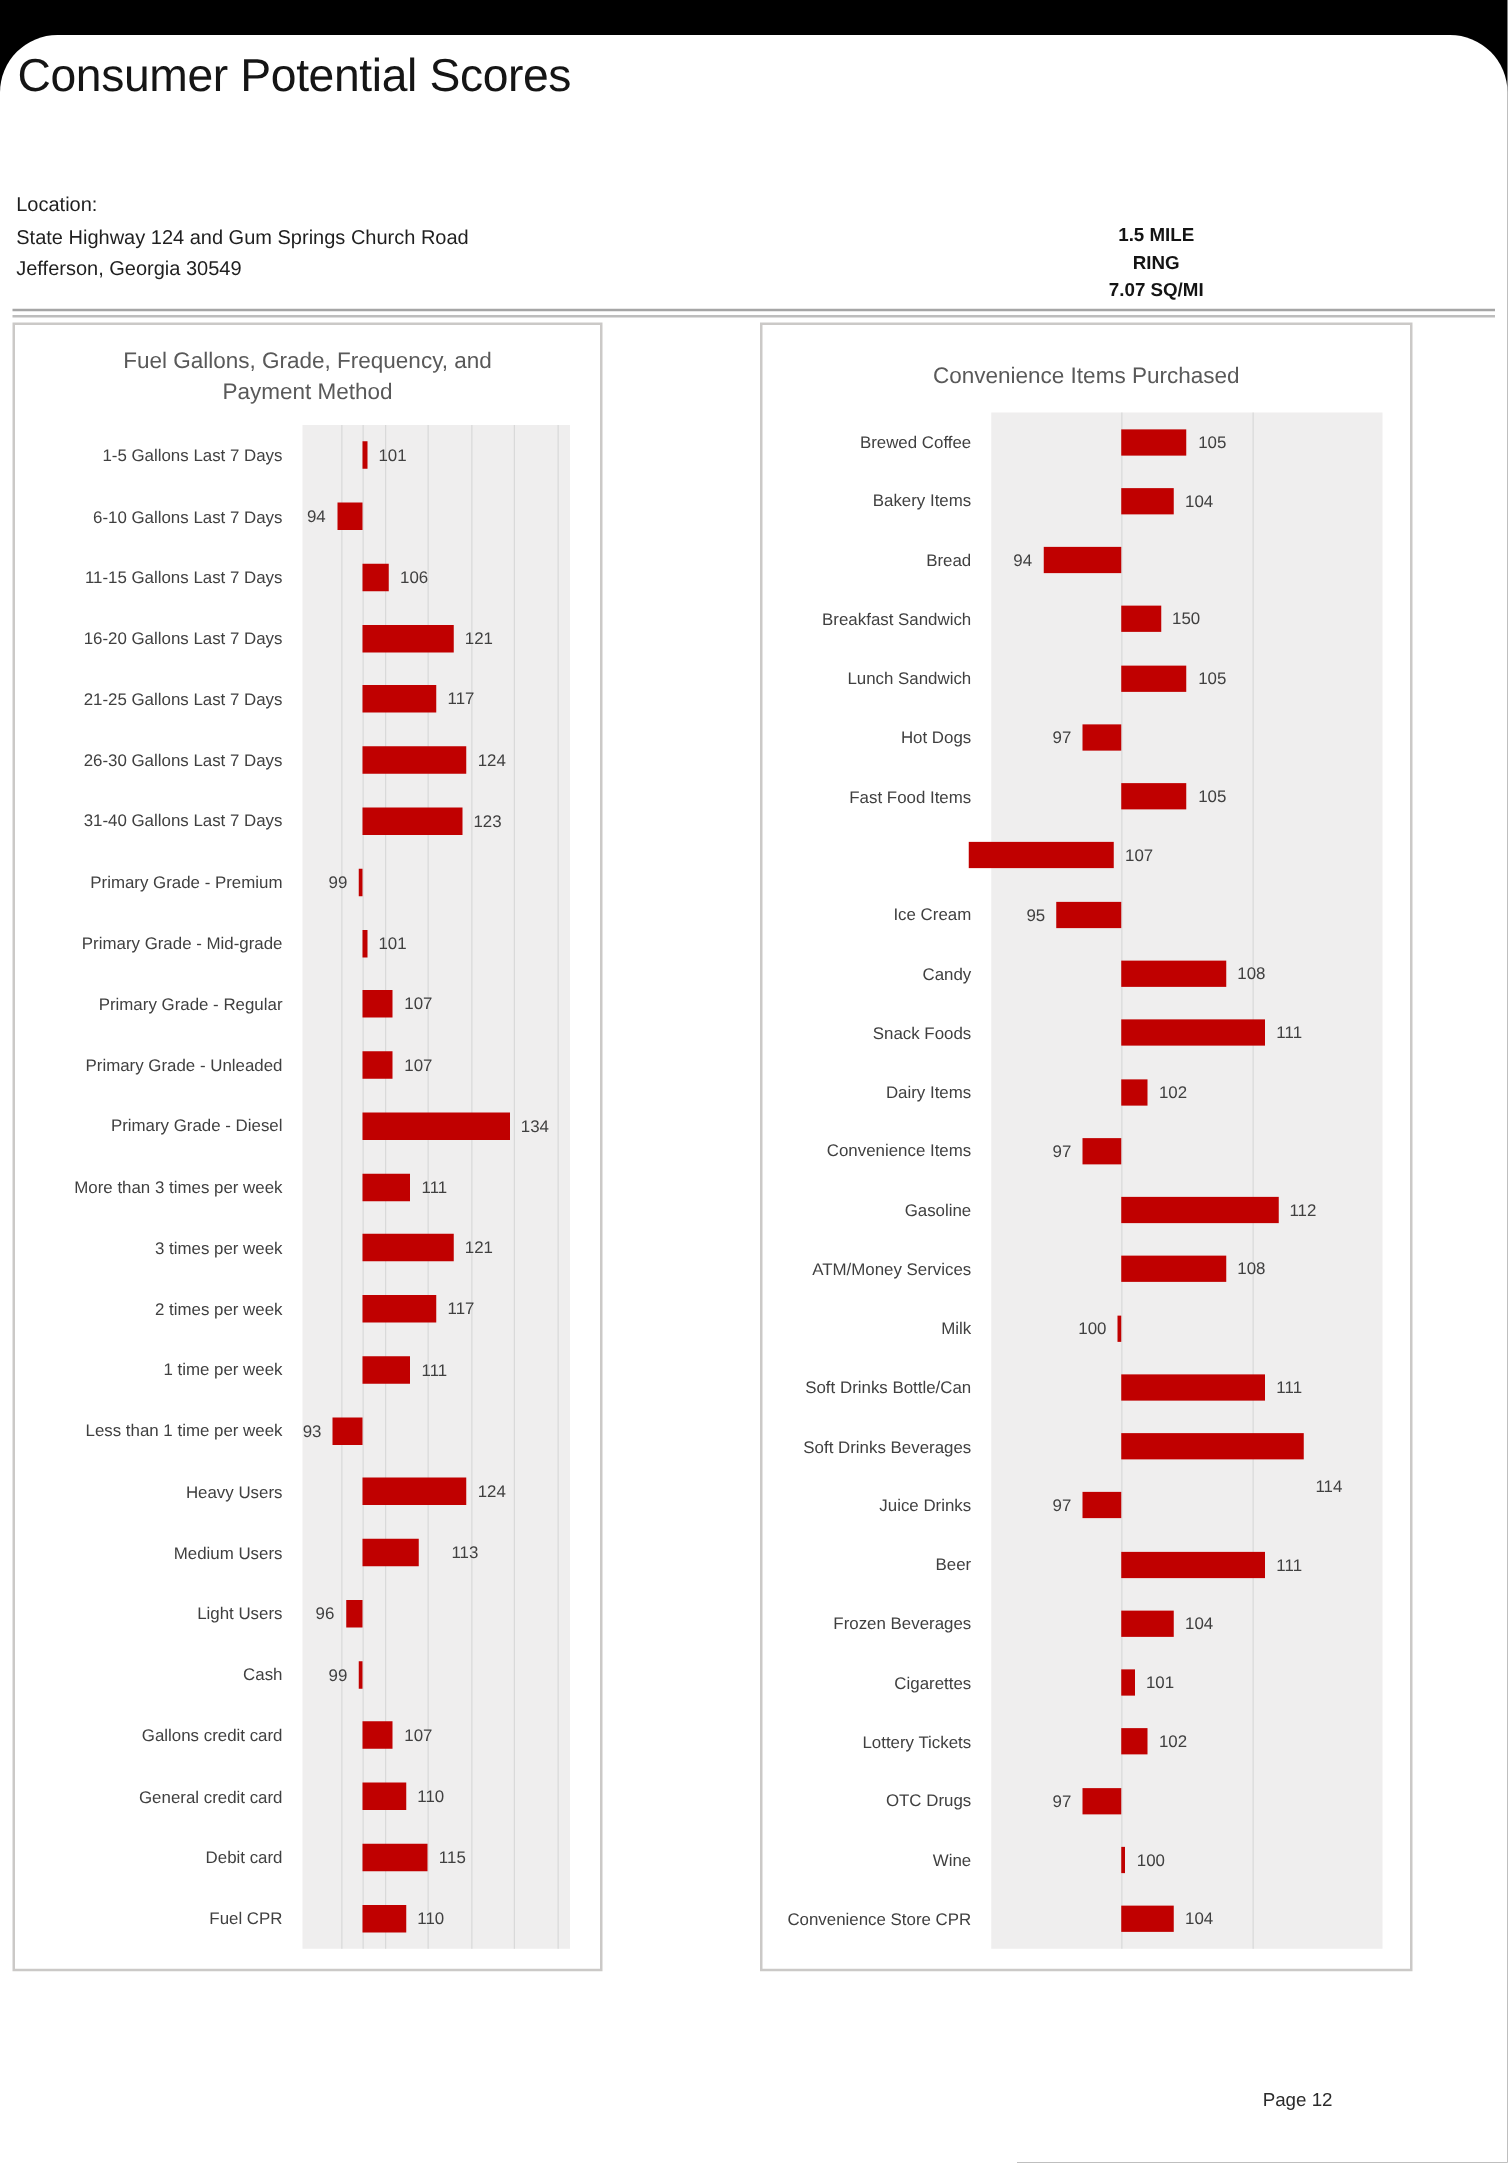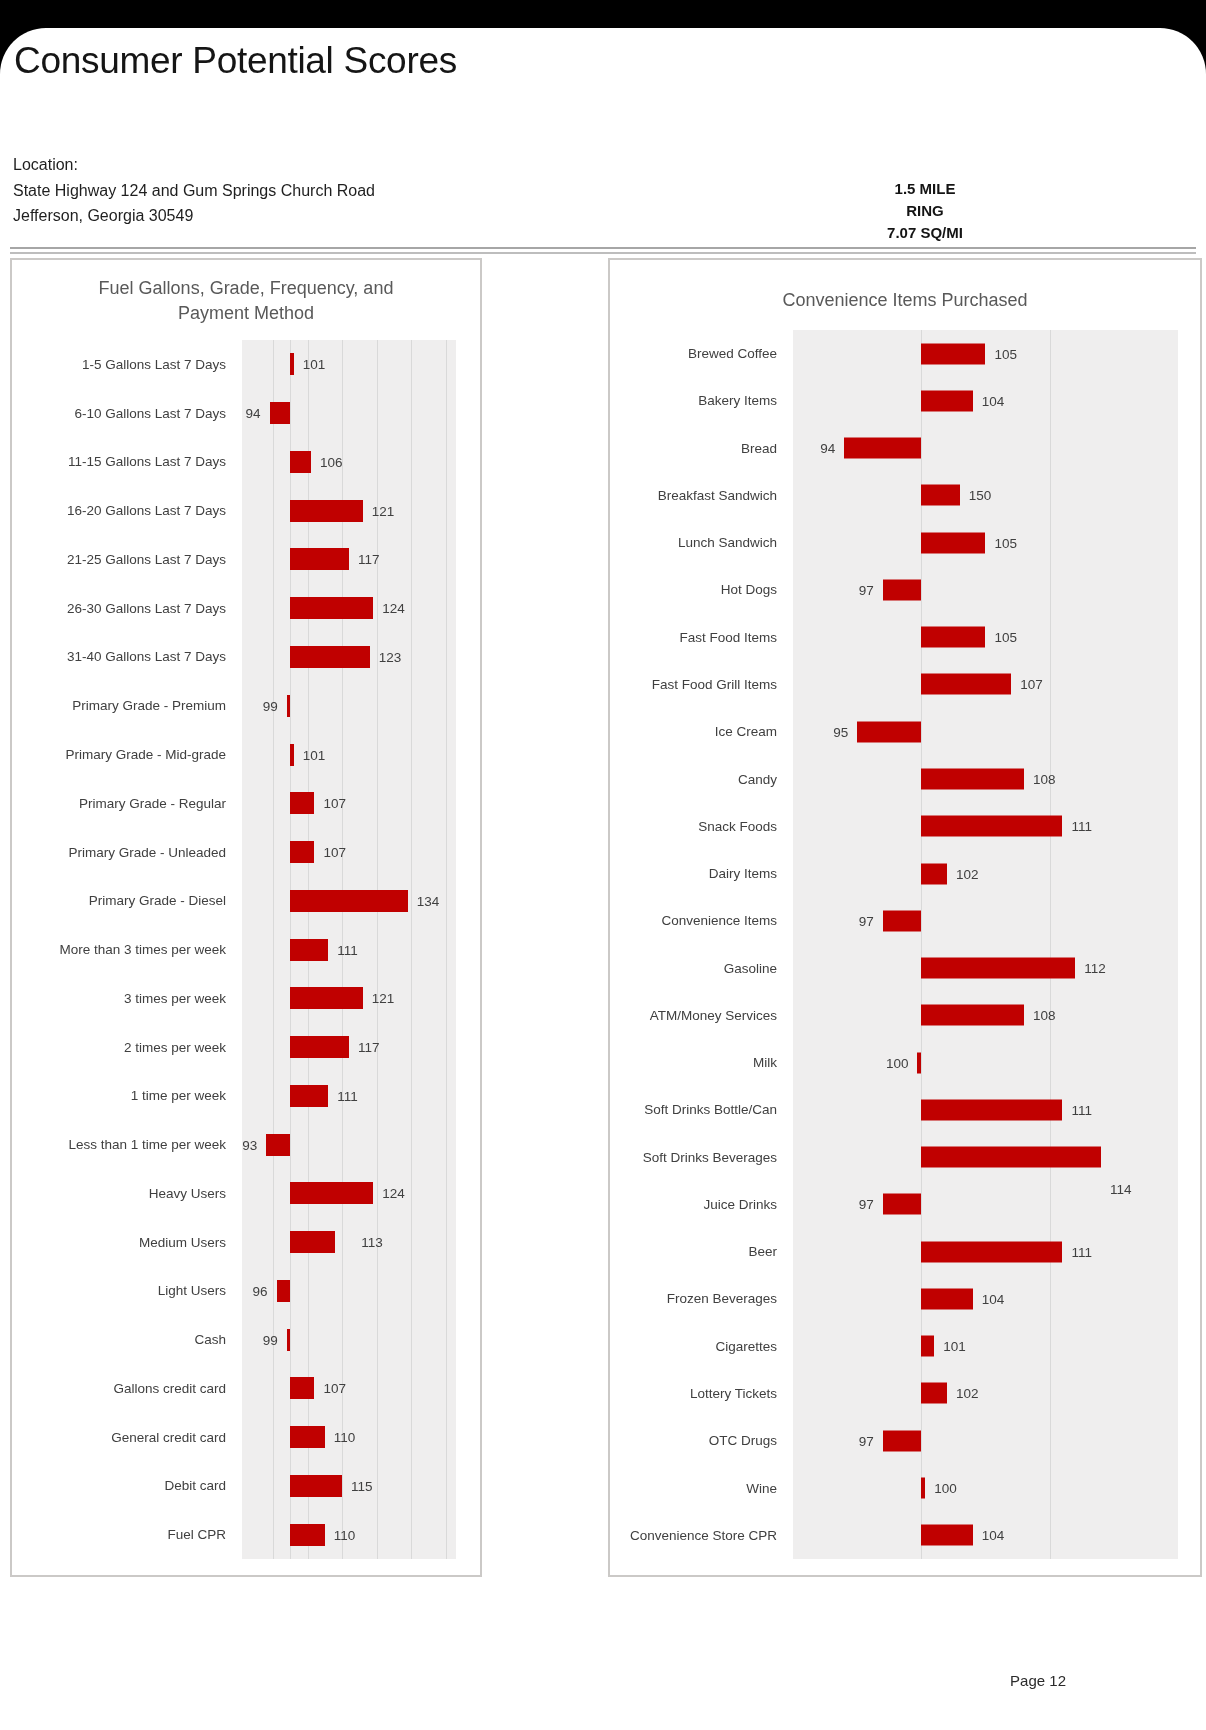--- a/index.html
+++ b/index.html
@@ -26,21 +26,21 @@
   }
   .rule {
     position:absolute; left:10px; right:10px; top:219px; height:3px;
     border-top:2px solid #a6a6a6; border-bottom:2px solid #bdbdbd;
   }
   .panel {
     position:absolute; top:230px; height:1319px; background:#fff;
     border:2px solid #cbc9c7; box-sizing:border-box;
   }
   .panel.p-left  { left:10px;  width:472px; --lbl:230px; --rgt:24px; --barh:22px; }
-  .panel.p-right { left:608px; width:594px; --lbl:183px; --rgt:22px; --barh:21px; }
+  .panel.p-right { left:608px; width:522px; --lbl:183px; --rgt:22px; --barh:21px; }
   .chart-title {
     position:absolute; left:0; right:0; text-align:center;
     color:#595959; font-size:18px; line-height:25px;
   }
   .p-left  .chart-title { top:16px; }
   .p-right .chart-title { top:28px; }
   .chart-body { position:absolute; left:0; right:0; }
   .p-left  .chart-body { top:80px; bottom:16px; }
   .p-right .chart-body { top:70px; bottom:16px; }
   .plot-bg {
@@ -333,21 +333,20 @@
             </div>
           </div>
           <div class="row">
             <div class="cat">Fast Food Items</div>
             <div class="area">
               <div class="bar" style="background: rgb(192, 0, 0); width: 16.6667%; left: 33.3333%;"></div>
               <div class="val" style="left: 50%; margin-left: 9px;">105</div>
             </div>
           </div>
           <div class="row">
-            <div class="cat">Fast Food Grill Items</div>
             <div class="area">
               <div class="bar" style="background: rgb(192, 0, 0); width: 23.3333%; left: 33.3333%;"></div>
               <div class="val" style="left: 56.6667%; margin-left: 9px;">107</div>
             </div>
           </div>
           <div class="row">
             <div class="cat">Ice Cream</div>
             <div class="area">
               <div class="bar" style="background: rgb(192, 0, 0); width: 16.6667%; left: 16.6667%;"></div>
               <div class="val side-l" style="left: 16.6667%; margin-left: -9px;">95</div>

